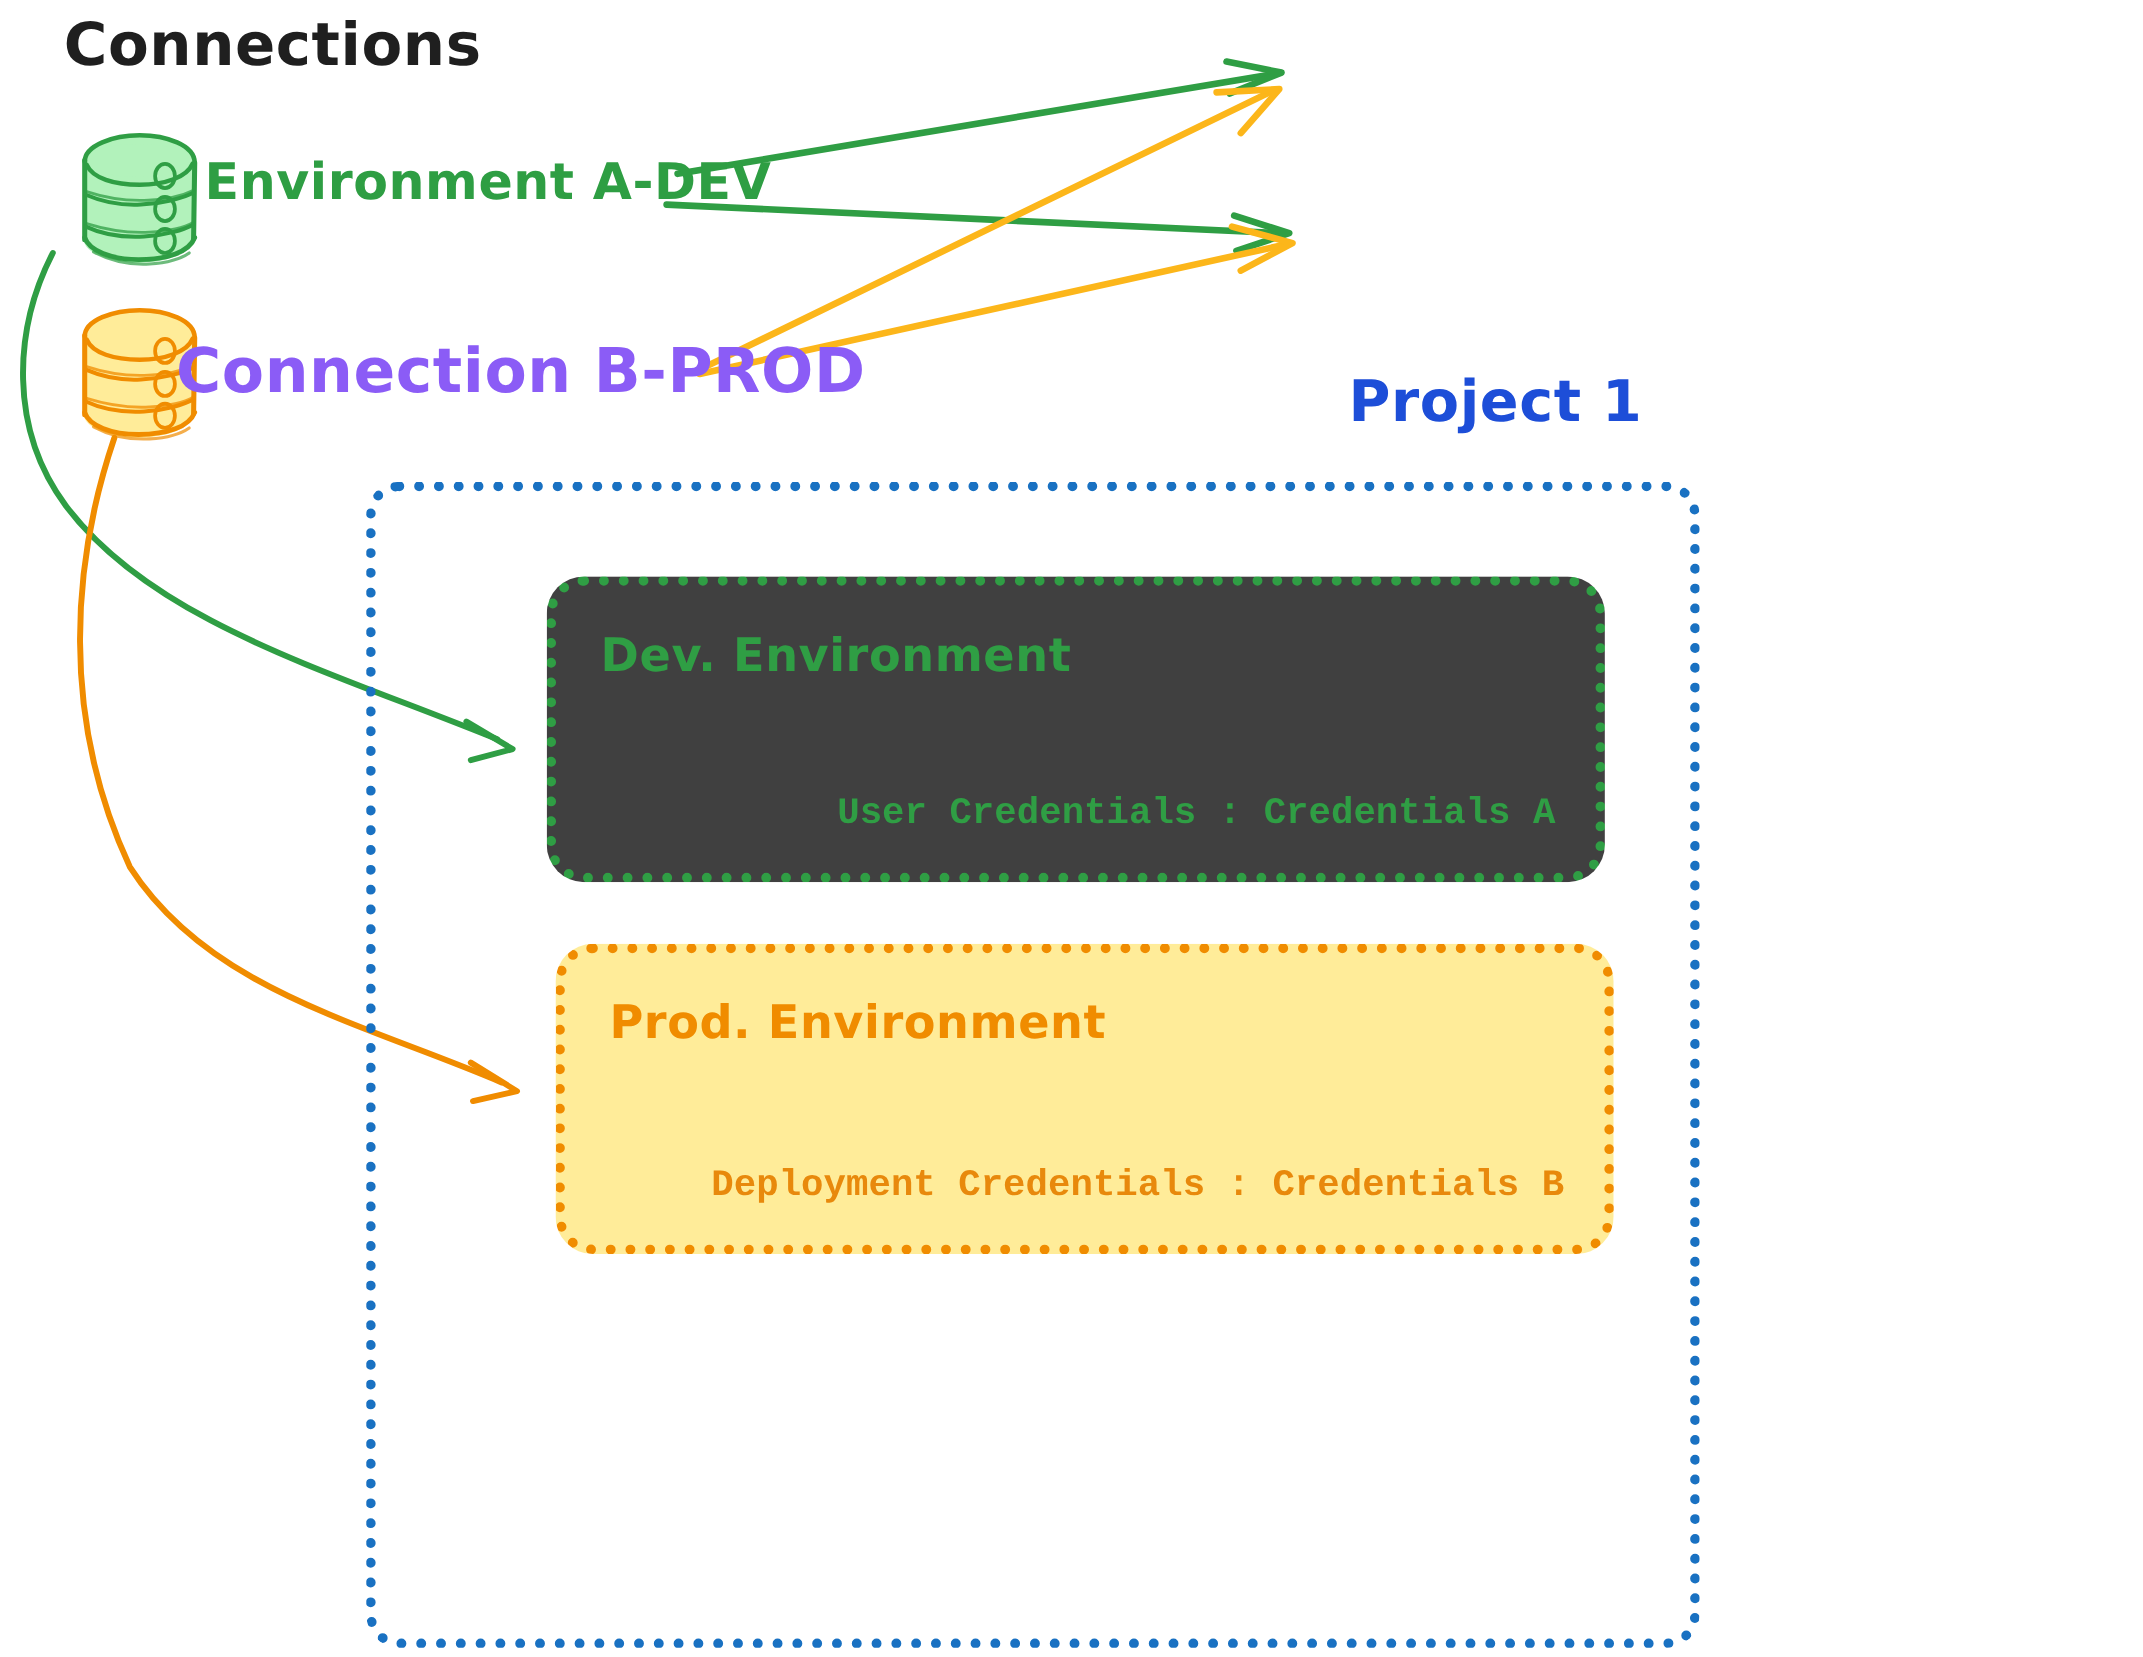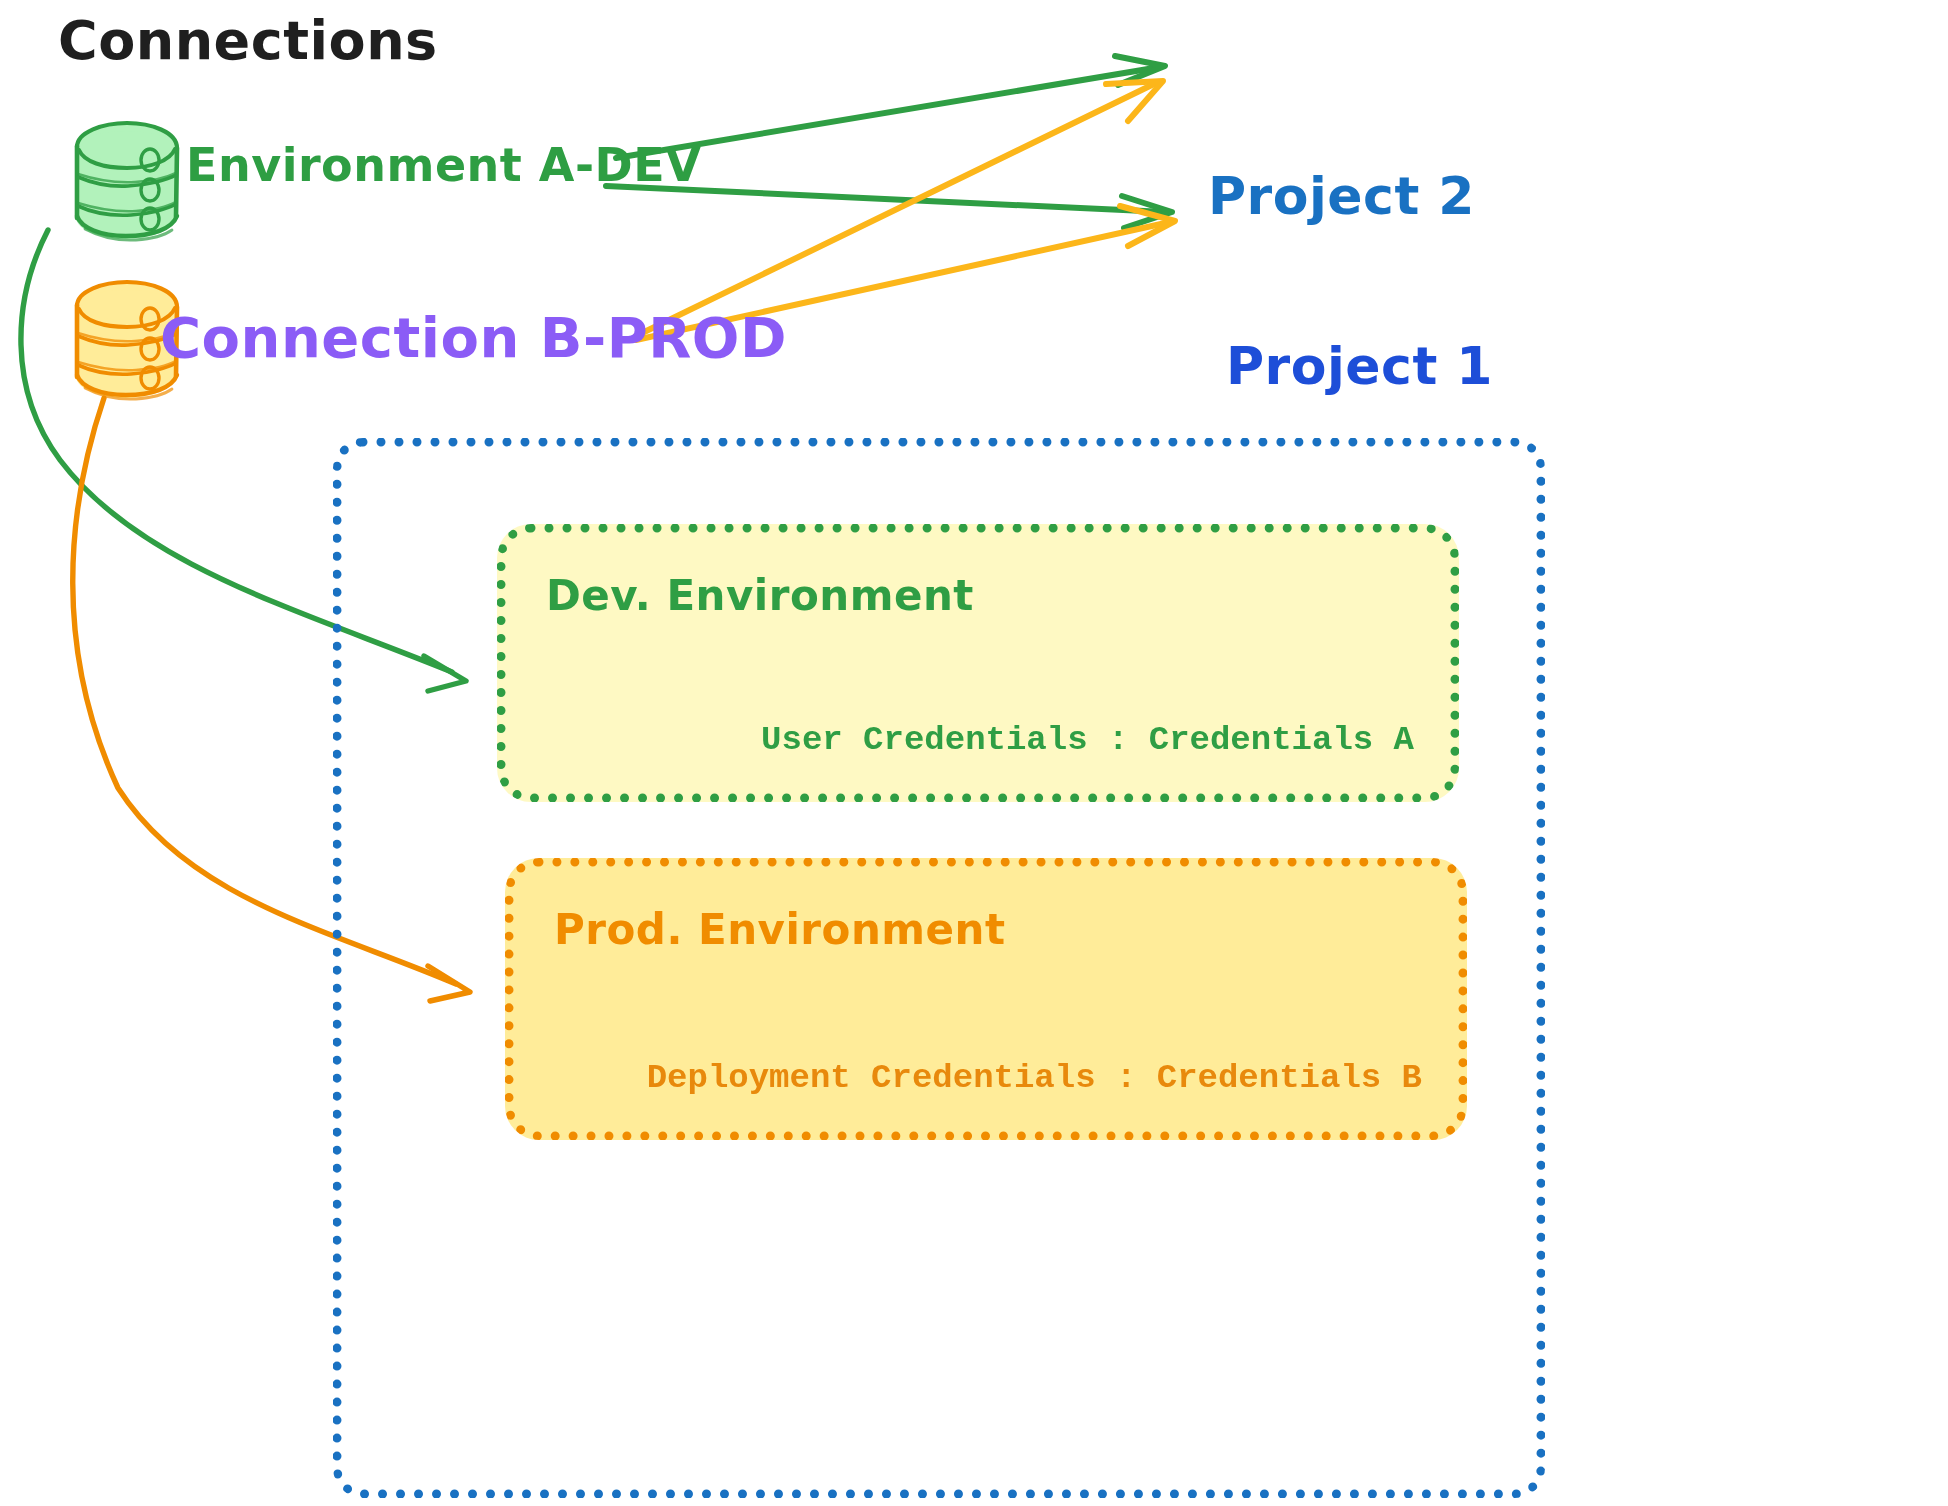--- a/index.html
+++ b/index.html
@@ -84,21 +84,21 @@
     height: 1060px;
     border: 9px dotted #1971c2;
     border-radius: 30px;
     box-sizing: border-box;
   }
   #dev-environment-box {
     left: 497px;
     top: 524px;
     width: 962px;
     height: 278px;
-    background: #fef9c3;
+    background: #404040;
     border: 9px dotted #2f9e44;
     padding-left: 40px;
   }
   #prod-environment-box {
     left: 505px;
     top: 858px;
     width: 962px;
     height: 282px;
     background: #ffec99;
     border: 9px dotted #f08c00;
@@ -221,21 +221,20 @@
 
   </svg>
 
   <div class="lbl hand" id="title-connections">Connections</div>
 
   <div class="lbl hand" id="label-conn-a">Environment A-DEV</div>
 
   <div class="lbl hand" id="label-conn-b">Connection B-PROD</div>
 
 
-  <div class="lbl hand" id="label-project-2">Project 2</div>
 
   <div class="lbl hand" id="label-project-1">Project 1</div>
 
   <div id="project1-container"></div>
 
   <div class="env-box" id="dev-environment-box">
     <div class="hand" id="dev-env-title">Dev. Environment</div>
     <div class="mono" id="dev-credentials">User Credentials : Credentials A</div>
   </div>
 

